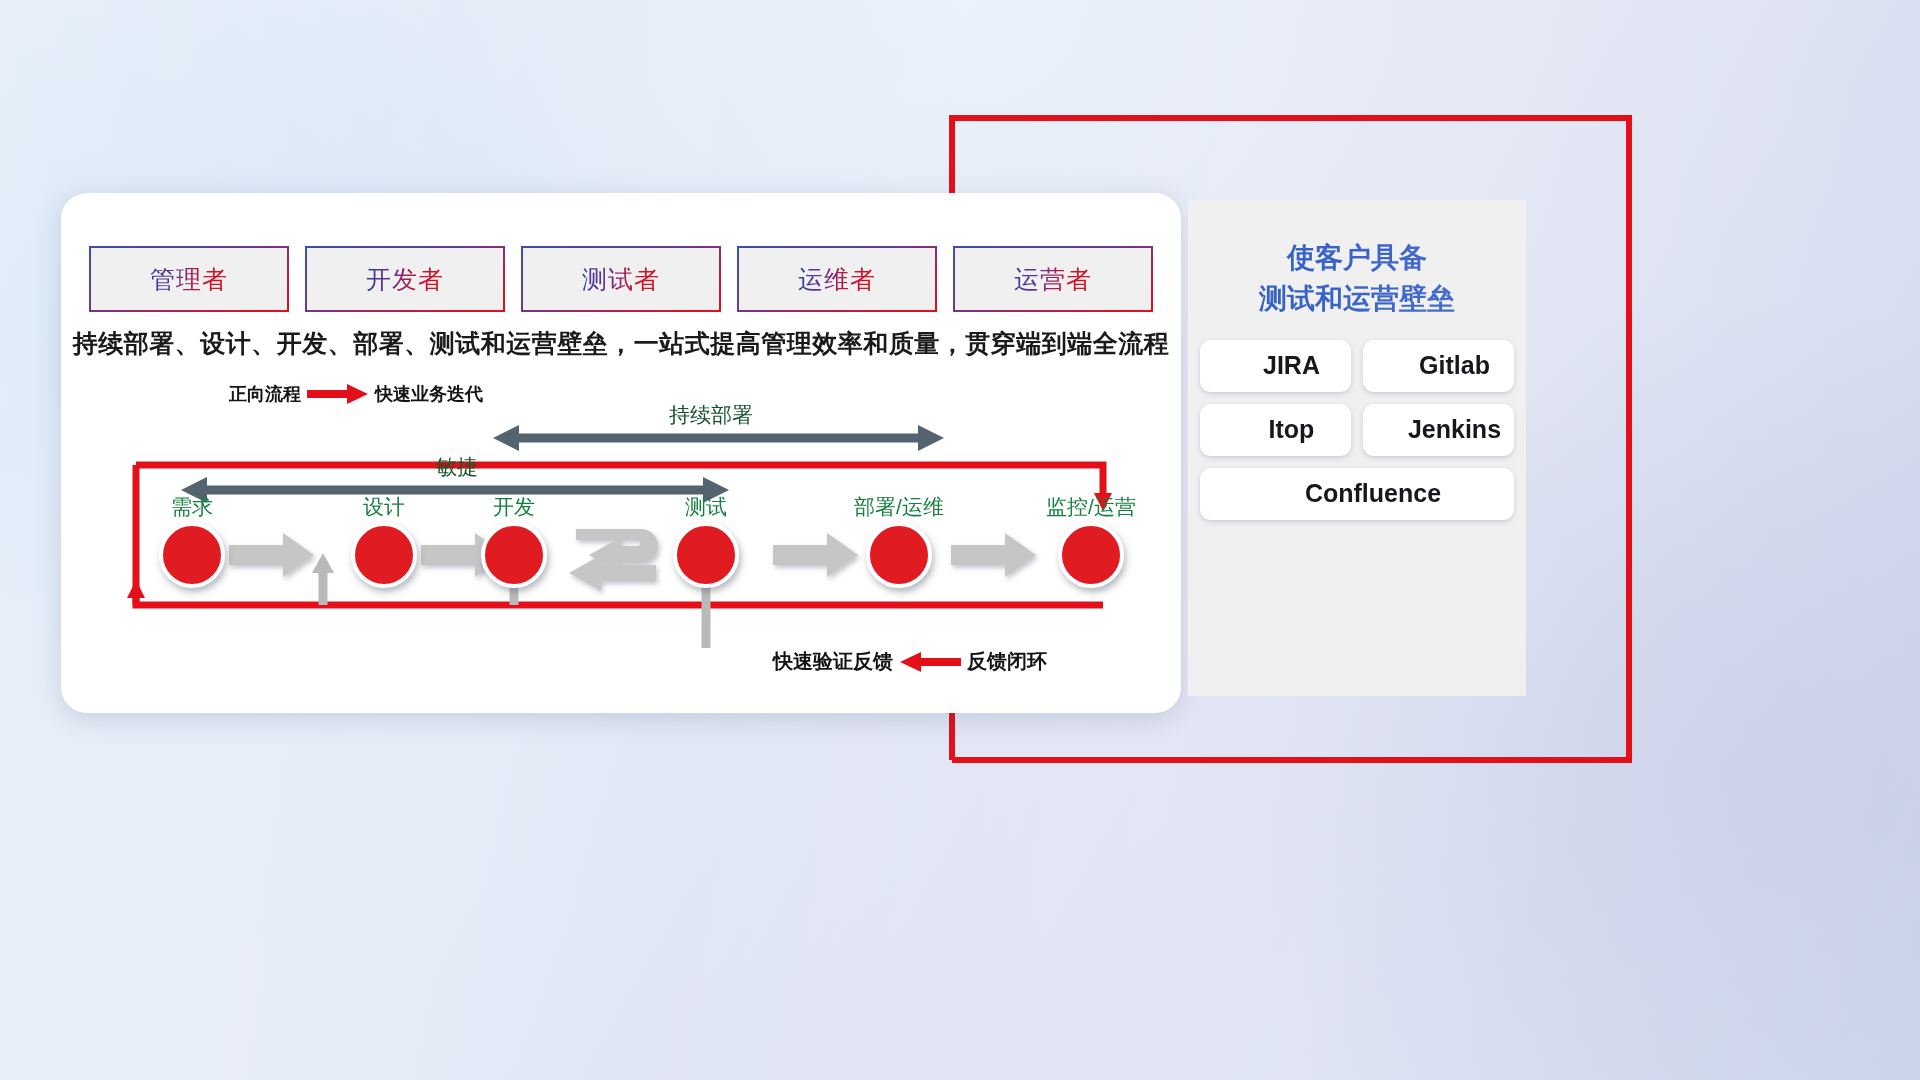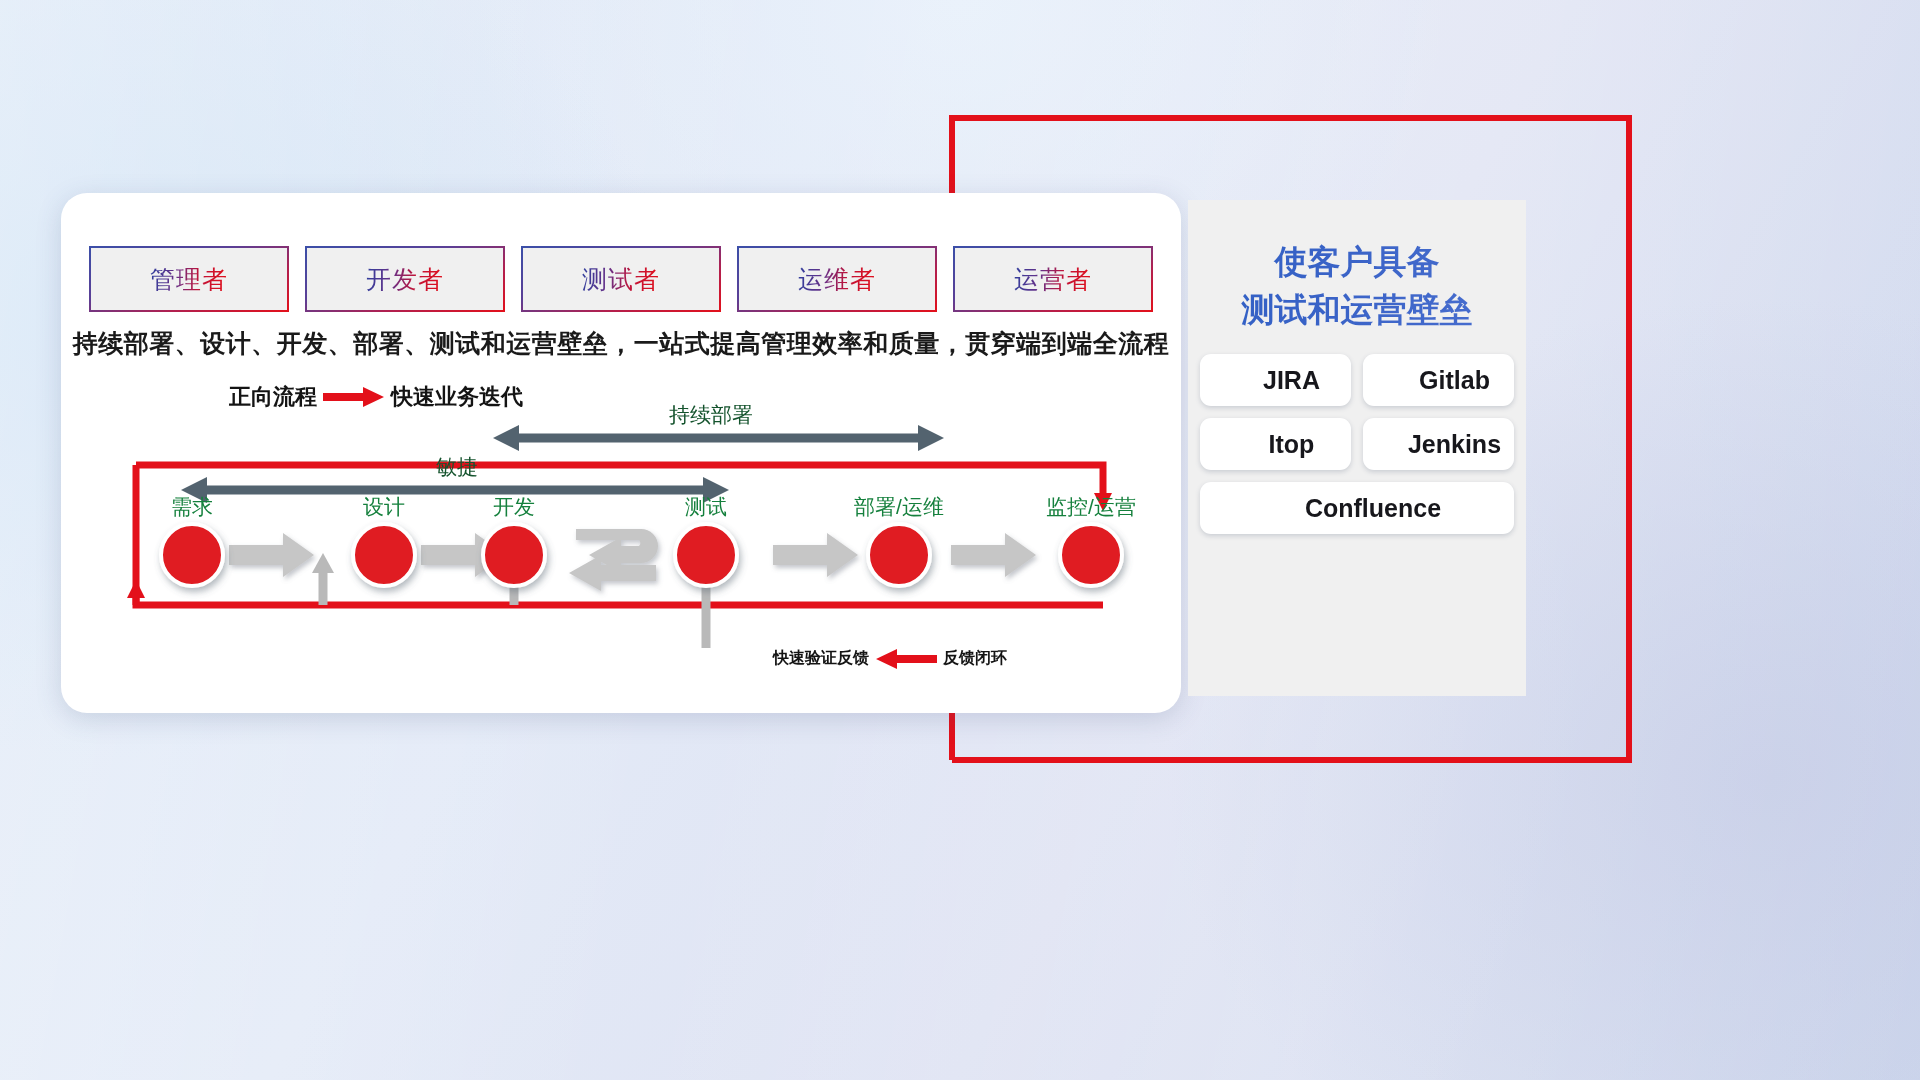--- a/index.html
+++ b/index.html
@@ -55,25 +55,25 @@
 
   
   #headline{
     position:absolute;left:0;right:0;top:134px;text-align:center;
     font-size:25px;font-weight:bold;color:#1a1a1a;letter-spacing:.5px;
   }
 
   
   #legend-forward{
     position:absolute;left:168px;top:189px;display:flex;align-items:center;gap:6px;
-    font-size:22px;font-weight:bold;color:#141414;
+    font-size:18px;font-weight:bold;color:#141414;
   }
   #legend-feedback{
     position:absolute;left:712px;top:455px;display:flex;align-items:center;gap:6px;
-    font-size:16px;font-weight:bold;color:#141414;
+    font-size:20px;font-weight:bold;color:#141414;
   }
 
   
   #flow{position:absolute;left:0;top:0;width:1120px;height:520px;}
 
   .nodelabel{
     position:absolute;font-size:21px;color:#15803d;font-weight:500;
     transform:translateX(-50%);white-space:nowrap;text-align:right;
   }
   .arrowlabel{
@@ -81,21 +81,21 @@
     transform:translateX(-50%);white-space:nowrap;
   }
 
   
   #panel{
     position:absolute;left:1188px;top:200px;width:338px;height:496px;
     background:#f0f0f0;
   }
   #panel-title{
     margin-top:38px;text-align:center;line-height:1.46;
-    font-size:33px;font-weight:bold;
+    font-size:28px;font-weight:bold;
     background:linear-gradient(100deg,#2f5fc4 0%,#3a63c7 45%,#4a6fd0 100%);
     -webkit-background-clip:text;background-clip:text;color:transparent;
   }
   #tools{margin:20px 12px 0 12px;display:flex;flex-wrap:wrap;gap:12px;}
   .tool{
     background:#fff;border-radius:11px;height:52px;
     display:flex;align-items:center;justify-content:center;
     font-size:25px;font-weight:bold;color:#17171c;
     box-shadow:0 2px 5px rgba(70,80,110,.22);
     flex:0 0 calc(50% - 6px);box-sizing:border-box;padding-left:32px;

